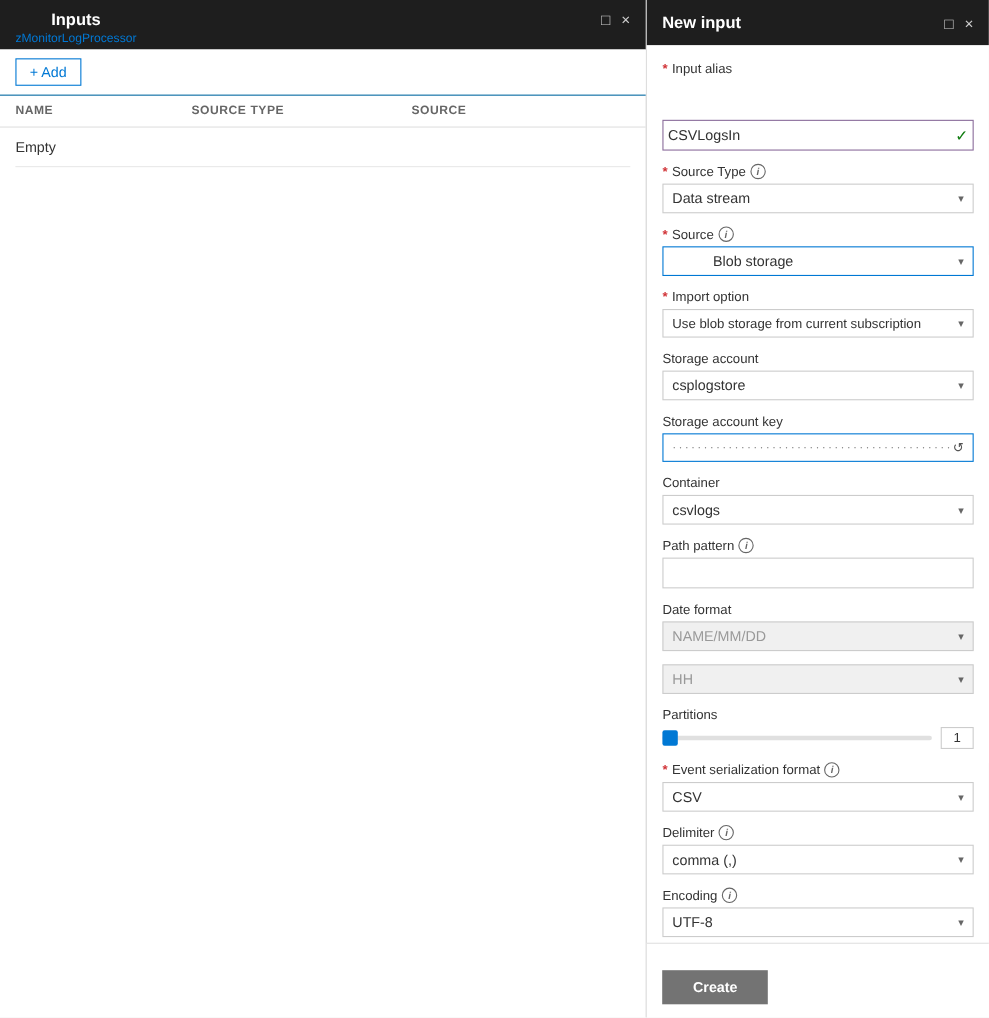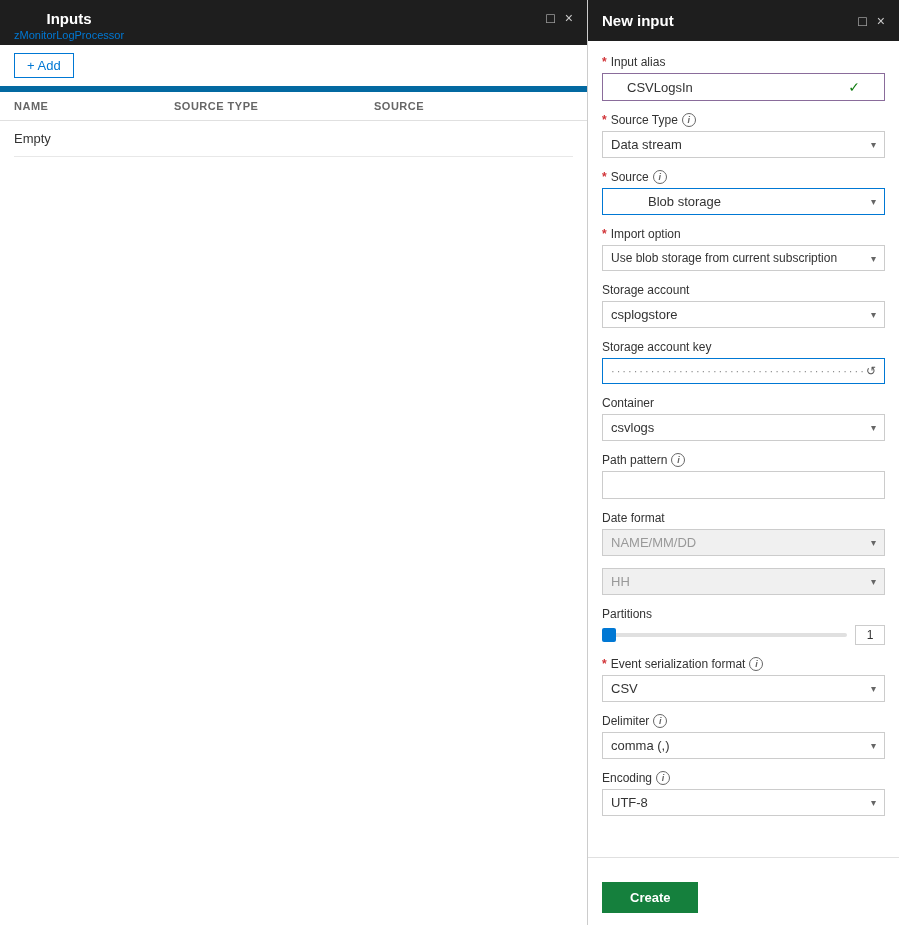--- a/index.html
+++ b/index.html
@@ -23,21 +23,21 @@
       align-items: flex-start;
       text-align: center;
     }
     .left-header-title { font-size: 15px; font-weight: 600; }
     .left-header-sub { font-size: 11px; color: #0078d4; margin-top: 2px; }
     .left-header-icons { display: flex; gap: 10px; color: #ccc; font-size: 14px; cursor: pointer; }
     .left-header-icons span { cursor: pointer; }
 
     .left-toolbar {
       padding: 8px 14px;
-      border-bottom: 6px solid #0369a1;
+      border-bottom: 1px solid #0369a1;
       background: #fff;
     }
     .add-btn {
       background: #fff;
       border: 1px solid #0078d4;
       color: #0078d4;
       padding: 4px 12px;
       cursor: pointer;
       font-size: 13px;
       display: inline-flex;
@@ -197,36 +197,37 @@
       text-align: center;
       color: #333;
     }
 
     .right-footer {
       padding: 12px 14px;
       border-top: 1px solid #e0e0e0;
       background: #fff;
     }
     .create-btn {
-      background: #15803d;
+      background: #737373;
       color: #fff;
       border: none;
       padding: 8px 28px;
       font-size: 13px;
       cursor: pointer;
       font-weight: 600;
       margin-top: 12px;
     }
 
     .input-alias-row {
       display: flex;
-      align-items: center;
+      align-items: flex-start;
       border: 1px solid #8a6c9b;
-      padding: 5px 24px;
-      background: #fff;
+      padding: 5px 4px;
+      background: #fff;
+      margin-top: 36px;
     }
     .input-alias-row input {
       flex: 1;
       border: none;
       outline: none;
       font-size: 13px;
       color: #333;
     }
   </style>
 </head>

